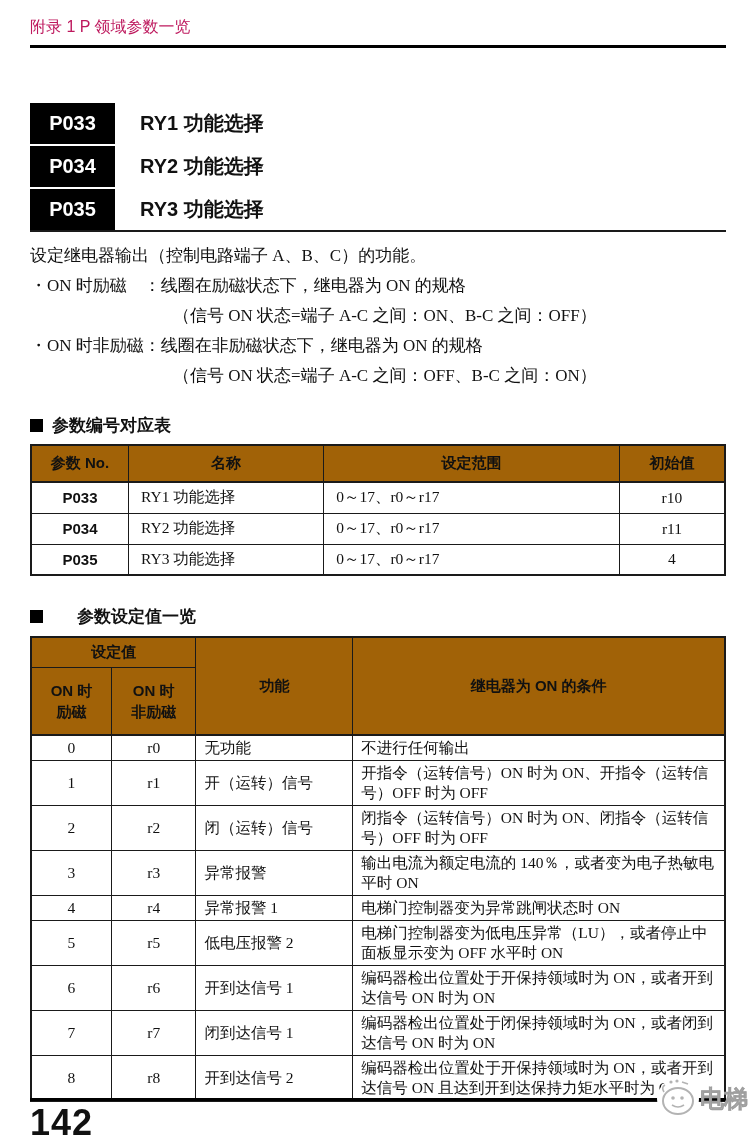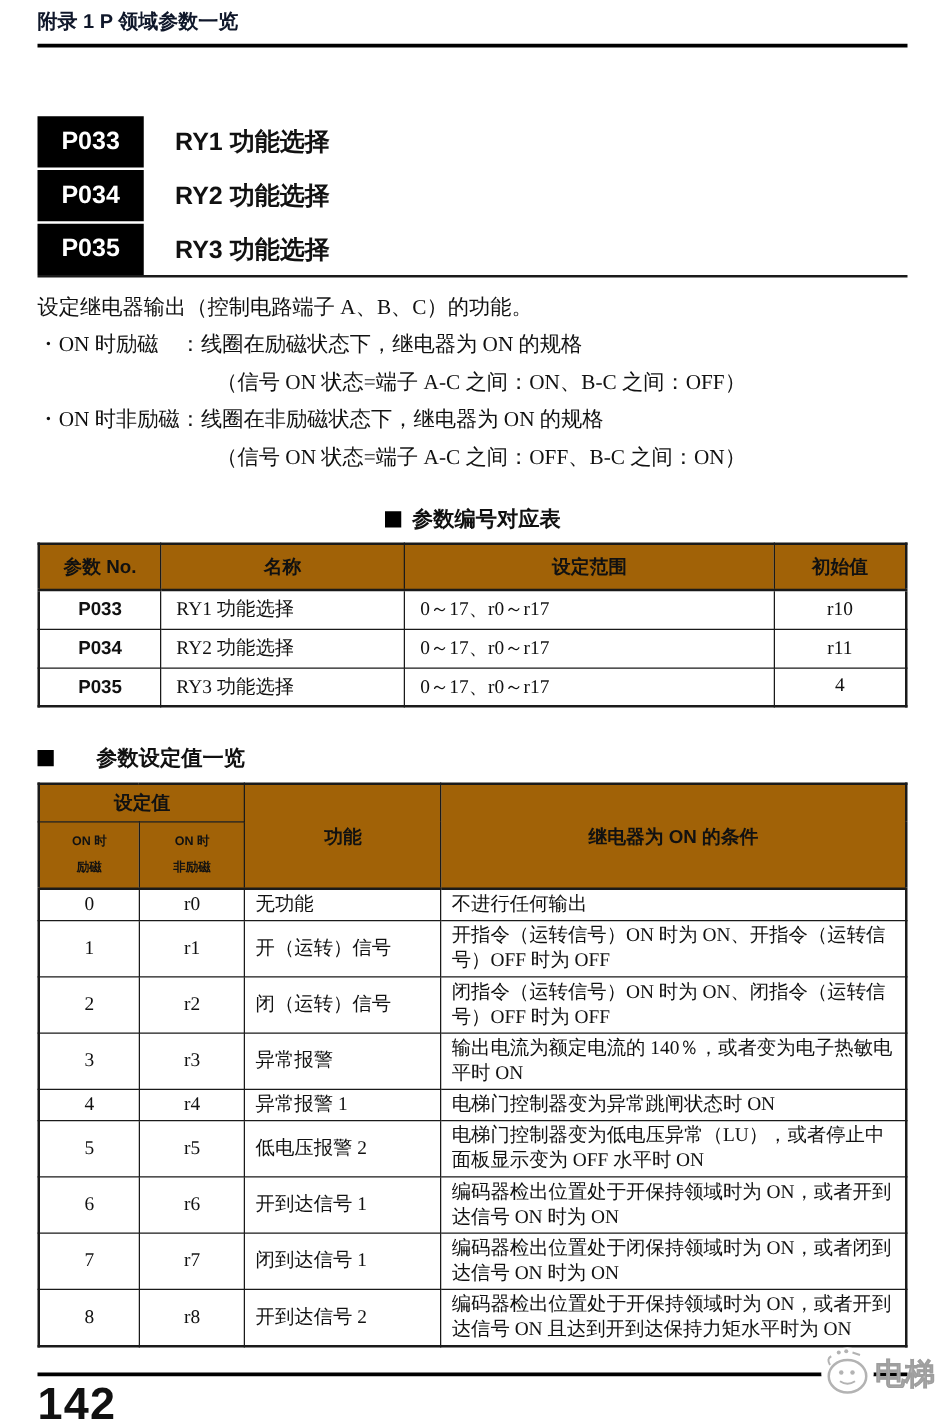--- a/index.html
+++ b/index.html
@@ -8,24 +8,24 @@
     width: 756px; height: 1141px;
     position: relative;
     overflow: hidden;
     font-family: "Liberation Serif", "DejaVu Serif", serif;
     color: #111;
   }
   .page { position: relative; width: 756px; height: 1141px; padding: 0 30px; }
 
   
   .running-header {
-    padding-top: 7px; padding-bottom: 7px;
+    padding-top: 17px; padding-bottom: 7px;
     border-bottom: 3px solid #000;
     font-family: "Liberation Sans", sans-serif;
-    font-weight: bold; font-size: 16px; color: #0f172a;
+    font-weight: normal; font-size: 16px; color: #be185d;
   }
 
   
   .param-block { margin-top: 55px; border-bottom: 2px solid #1a1a1a; }
   .param-row { display: flex; align-items: stretch; height: 41px; margin-bottom: 2px; }
   .param-row:last-child { margin-bottom: 0; }
   .param-code {
     width: 85px; background: #000; color: #fff;
     display: flex; align-items: center; justify-content: center;
     font-family: "Liberation Sans", sans-serif; font-weight: bold; font-size: 20px;
@@ -37,21 +37,21 @@
 
   
   .description { margin-top: 9px; font-size: 17px; line-height: 30px; color: #111; }
   .desc-indent { padding-left: 143px; }
 
   
   .section-heading {
     display: flex; align-items: center; gap: 9px;
     font-family: "Liberation Sans", sans-serif; font-weight: bold; font-size: 17px; color: #111;
   }
-  .section-heading.first { margin-top: 23px; justify-content: center; }
+  .section-heading.first { margin-top: 23px; }
   .section-heading.second { margin-top: 29px; gap: 34px; }
   .sq { width: 13px; height: 13px; background: #000; display: inline-block; }
 
   
   table { border-collapse: collapse; table-layout: fixed; width: 696px; }
   th, td { border: 1px solid #1a1a1a; vertical-align: middle; }
   table { border: 2px solid #1a1a1a; }
   th {
     background: #a16207;
     font-family: "Liberation Sans", sans-serif; font-weight: bold; font-size: 15px;
@@ -64,21 +64,21 @@
   .param-table th { height: 37px; }
   .param-table td { height: 31px; }
   .param-table tbody tr:first-child td { border-top: 2px solid #1a1a1a; }
   .td-center { text-align: center; }
   .td-left { text-align: left; padding-left: 12px; }
   .cell-code { font-family: "Liberation Sans", sans-serif; font-weight: bold; font-size: 15px; text-align: center; }
 
   
   .value-table { margin-top: 8px; }
   .value-table th.group-cell { height: 30px; }
-  .value-table th.sub-cell { height: 54px; line-height: 21px; font-size: 10px; }
+  .value-table th.sub-cell { height: 68px; line-height: 21px; font-size: 15px; }
   .value-table td { line-height: 20px; padding: 2px 0; }
   .value-table td.func, .value-table td.cond { padding-left: 8px; padding-right: 6px; text-align: left; }
   .value-table tbody tr:first-child td { border-top: 2px solid #1a1a1a; }
 
   
   .footer-rule {
     position: absolute; left: 30px; right: 30px; top: 1098px;
     height: 3px; background: #000;
   }
   .page-number {

